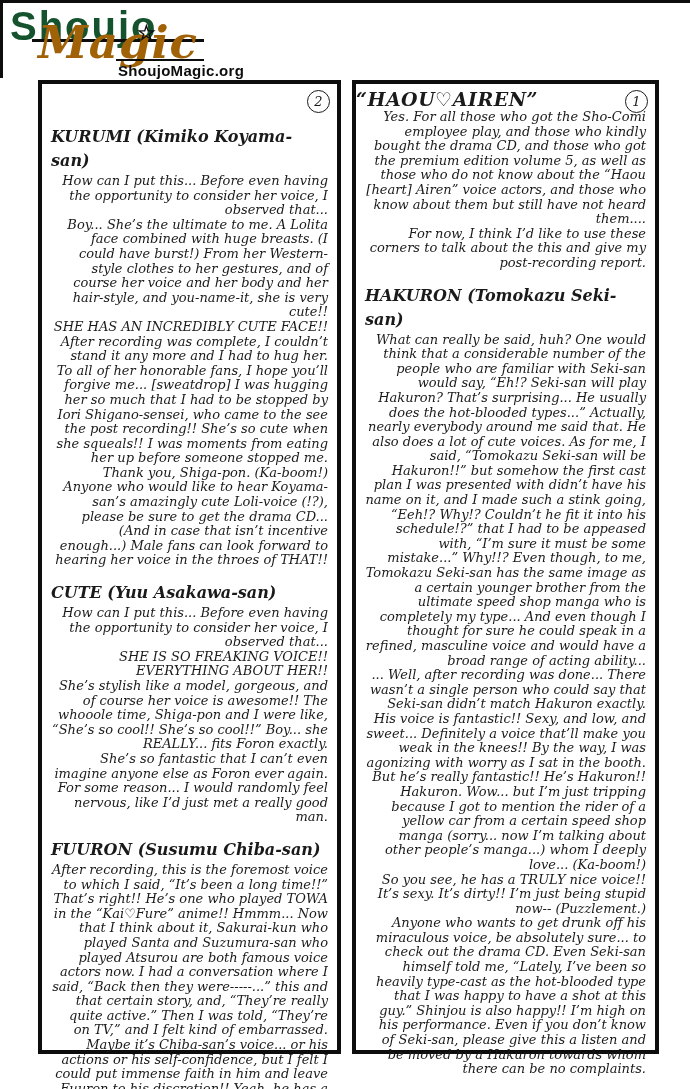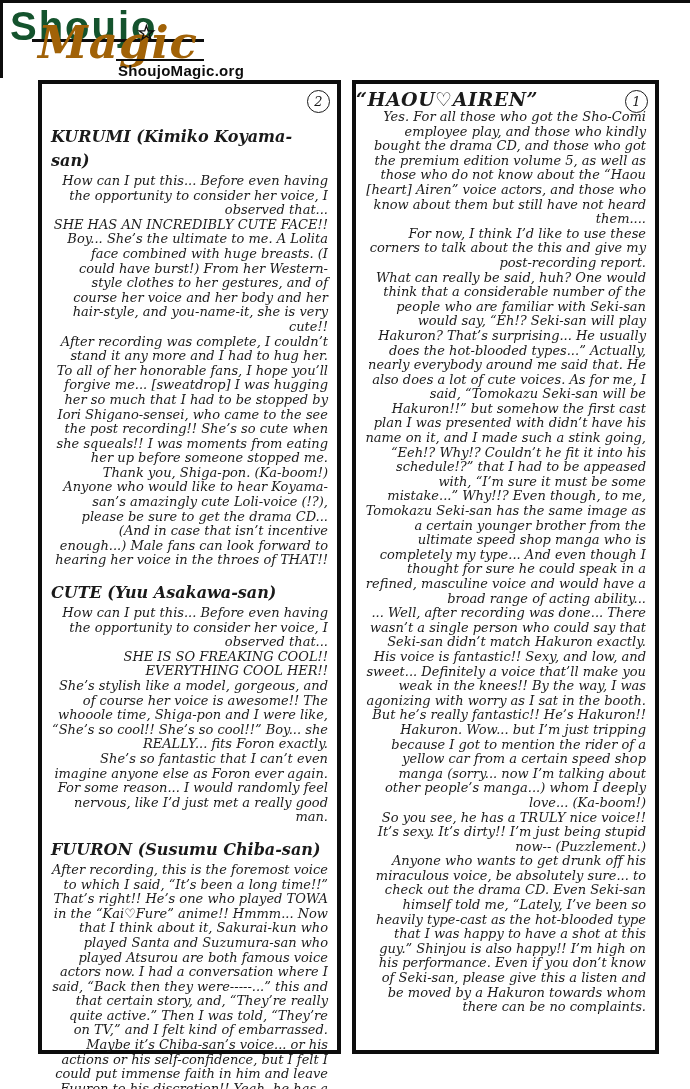--- a/index.html
+++ b/index.html
@@ -96,41 +96,42 @@
     <span class="logo-star">☆</span>
     <div class="logo-rule2"></div>
     <span class="logo-site">ShoujoMagic.org</span>
   </div>
 
   <div class="panel panel-left">
     <div class="page-badge">2</div>
     <div class="panel-content" id="left-sections">
         <div class="section-heading">KURUMI (Kimiko Koyama-san)</div>
         <p class="body-text">How can I put this... Before even having the opportunity to consider her voice, I observed that...</p>
+        <p class="body-text">Boy... She’s the ultimate to me. A Lolita face combined with huge breasts. (I could have burst!) From her Western-style clothes to her gestures, and of course her voice and her body and her hair-style, and you-name-it, she is very cute!!</p>
         <p class="body-text">SHE HAS AN INCREDIBLY CUTE FACE!!</p>
-        <p class="body-text">Boy... She’s the ultimate to me. A Lolita face combined with huge breasts. (I could have burst!) From her Western-style clothes to her gestures, and of course her voice and her body and her hair-style, and you-name-it, she is very cute!!</p>
         <p class="body-text">After recording was complete, I couldn’t stand it any more and I had to hug her. To all of her honorable fans, I hope you’ll forgive me... [sweatdrop] I was hugging her so much that I had to be stopped by Iori Shigano-sensei, who came to the see the post recording!! She’s so cute when she squeals!! I was moments from eating her up before someone stopped me. Thank you, Shiga-pon. (Ka-boom!) Anyone who would like to hear Koyama-san’s amazingly cute Loli-voice (!?), please be sure to get the drama CD... (And in case that isn’t incentive enough...) Male fans can look forward to hearing her voice in the throes of THAT!!</p>
         <div class="section-heading">CUTE (Yuu Asakawa-san)</div>
         <p class="body-text">How can I put this... Before even having the opportunity to consider her voice, I observed that...</p>
-        <p class="body-text">SHE IS SO FREAKING COOL!! EVERYTHING COOL HER!!</p>
+        <p class="body-text">SHE IS SO FREAKING VOICE!! EVERYTHING ABOUT HER!!</p>
         <p class="body-text">She’s stylish like a model, gorgeous, and of course her voice is awesome!! The whooole time, Shiga-pon and I were like, “She’s so cool!! She’s so cool!!” Boy... she REALLY... fits Foron exactly.</p>
         <p class="body-text">She’s so fantastic that I can’t even imagine anyone else as Foron ever again. For some reason... I would randomly feel nervous, like I’d just met a really good man.</p>
         <div class="section-heading">FUURON (Susumu Chiba-san)</div>
         <p class="body-text">After recording, this is the foremost voice to which I said, “It’s been a long time!!” That’s right!! He’s one who played TOWA in the “Kai♡Fure” anime!! Hmmm... Now that I think about it, Sakurai-kun who played Santa and Suzumura-san who played Atsurou are both famous voice actors now. I had a conversation where I said, “Back then they were-----...” this and that certain story, and, “They’re really quite active.” Then I was told, “They’re on TV,” and I felt kind of embarrassed. Maybe it’s Chiba-san’s voice... or his actions or his self-confidence, but I felt I could put immense faith in him and leave Fuuron to his discretion!! Yeah, he has a nice voice. ♡</p>
       </div>
   </div>
 
   <div class="panel panel-right">
     <div class="page-badge">1</div>
     <div class="panel-title">
       <div class="title-line1">“HAOU♡AIREN”</div>
     </div>
     <div class="panel-content" id="right-sections">
         <p class="body-text">Yes. For all those who got the Sho-Comi employee play, and those who kindly bought the drama CD, and those who got the premium edition volume 5, as well as those who do not know about the “Haou [heart] Airen” voice actors, and those who know about them but still have not heard them....</p>
         <p class="body-text">For now, I think I’d like to use these corners to talk about the this and give my post-recording report.</p>
+        <div class="section-heading">HAKURON (Tomokazu Seki-san)</div>
         <p class="body-text">What can really be said, huh? One would think that a considerable number of the people who are familiar with Seki-san would say, “Eh!? Seki-san will play Hakuron? That’s surprising... He usually does the hot-blooded types...” Actually, nearly everybody around me said that. He also does a lot of cute voices. As for me, I said, “Tomokazu Seki-san will be Hakuron!!” but somehow the first cast plan I was presented with didn’t have his name on it, and I made such a stink going, “Eeh!? Why!? Couldn’t he fit it into his schedule!?” that I had to be appeased with, “I’m sure it must be some mistake...” Why!!? Even though, to me, Tomokazu Seki-san has the same image as a certain younger brother from the ultimate speed shop manga who is completely my type... And even though I thought for sure he could speak in a refined, masculine voice and would have a broad range of acting ability...</p>
         <p class="body-text">... Well, after recording was done... There wasn’t a single person who could say that Seki-san didn’t match Hakuron exactly. His voice is fantastic!! Sexy, and low, and sweet... Definitely a voice that’ll make you weak in the knees!! By the way, I was agonizing with worry as I sat in the booth. But he’s really fantastic!! He’s Hakuron!! Hakuron. Wow... but I’m just tripping because I got to mention the rider of a yellow car from a certain speed shop manga (sorry... now I’m talking about other people’s manga...) whom I deeply love... (Ka-boom!)</p>
         <p class="body-text">So you see, he has a TRULY nice voice!!  It’s sexy. It’s dirty!! I’m just being stupid now-- (Puzzlement.)</p>
         <p class="body-text">Anyone who wants to get drunk off his miraculous voice, be absolutely sure... to check out the drama CD. Even Seki-san himself told me, “Lately, I’ve been so heavily type-cast as the hot-blooded type that I was happy to have a shot at this guy.” Shinjou is also happy!! I’m high on his performance. Even if you don’t know of Seki-san, please give this a listen and be moved by a Hakuron towards whom there can be no complaints.</p>
       </div>
   </div>
 
 </div>
 
 </body></html>

